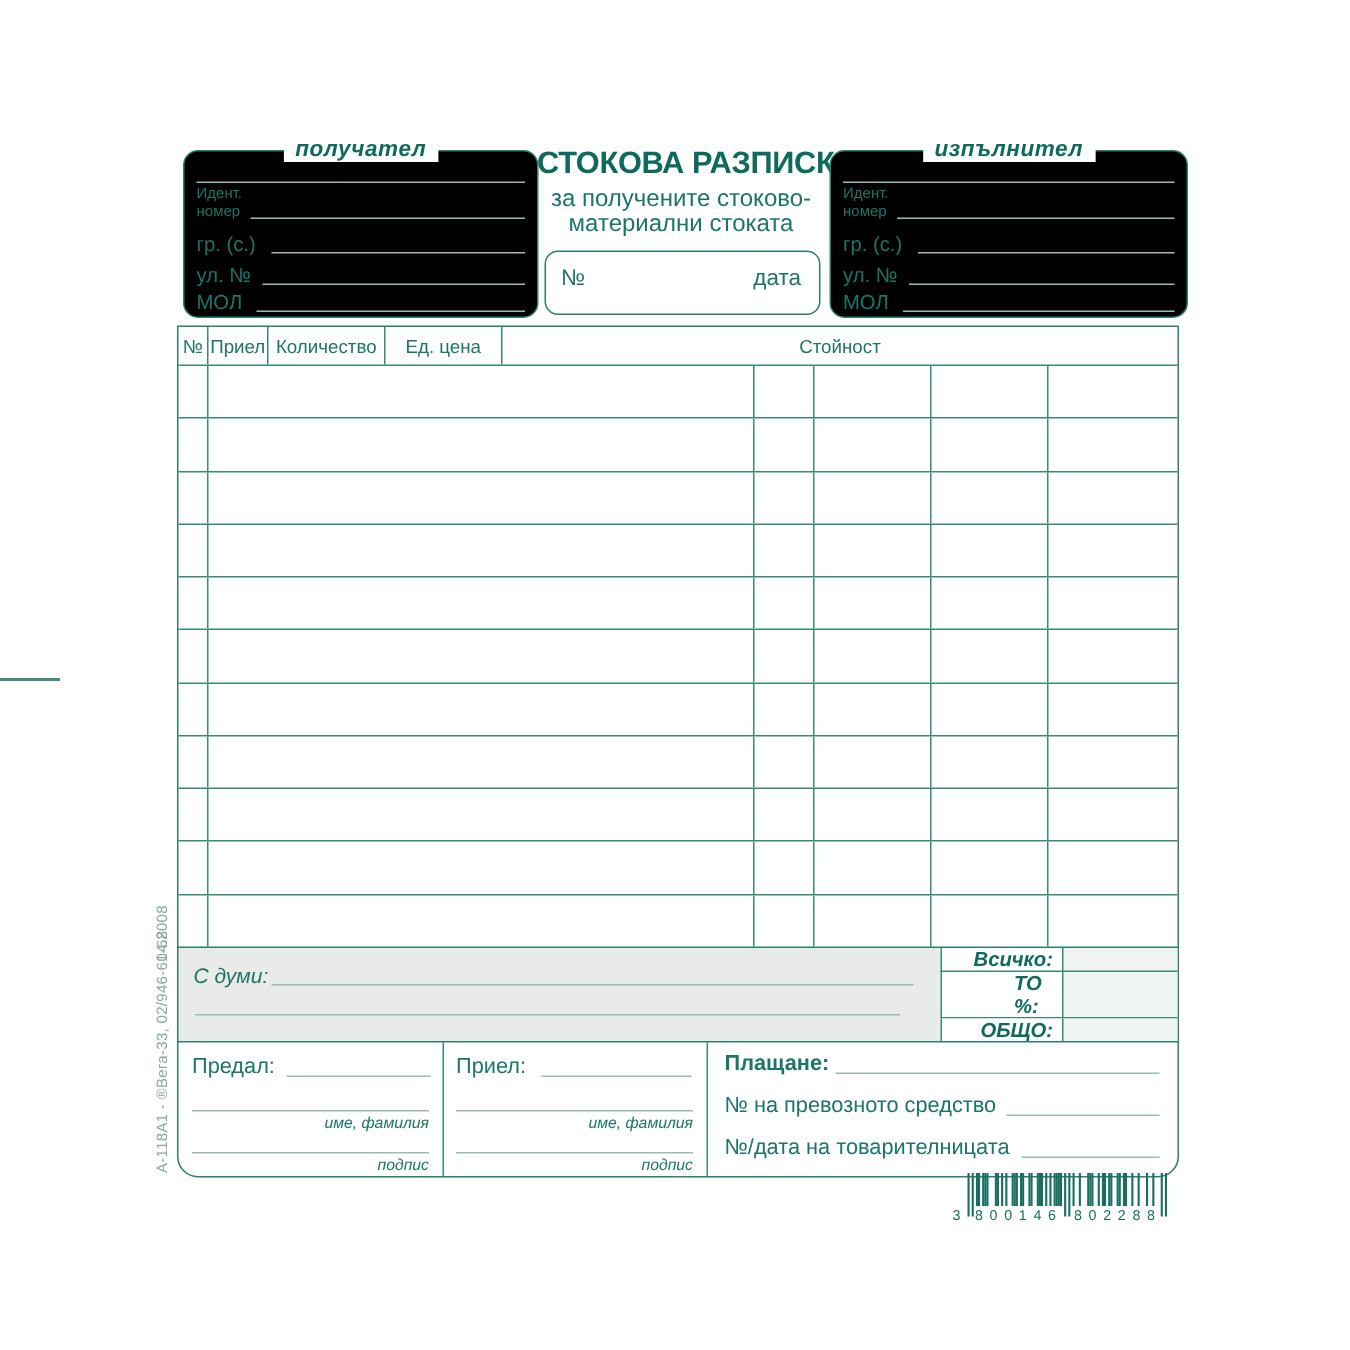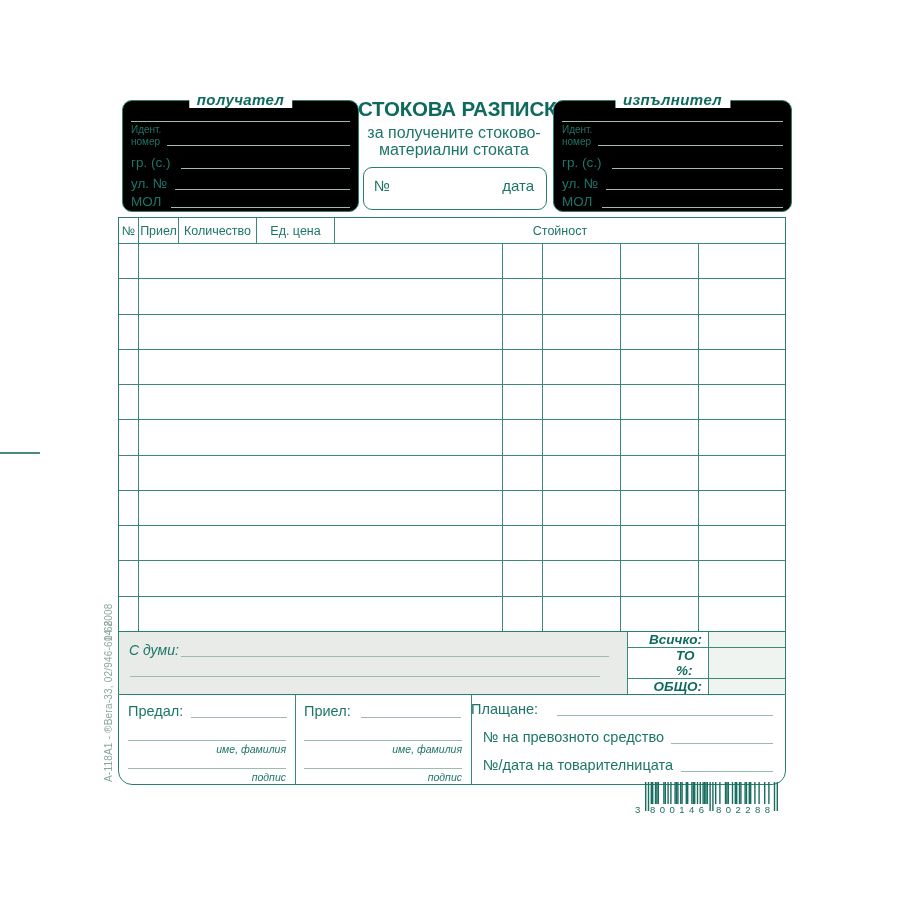--- a/index.html
+++ b/index.html
@@ -243,21 +243,21 @@
   <div class="wline" style="left:9px;top:73px;width:158px;"></div>
   <span class="cap" style="left:9px;top:76px;width:158px;">подпис</span>
 
   <span class="fl" style="left:185px;top:8px;">Приел:</span>
   <div class="wline" style="left:242px;top:22px;width:100px;"></div>
   <div class="wline" style="left:185px;top:45px;width:158px;"></div>
   <span class="cap" style="left:185px;top:48px;width:158px;">име, фамилия</span>
   <div class="wline" style="left:185px;top:73px;width:158px;"></div>
   <span class="cap" style="left:185px;top:76px;width:158px;">подпис</span>
 
-  <span class="fl" style="left:352px;top:6px;">Плащане:</span>
+  <span class="fl" style="left:364px;top:6px;font-weight:bold;">Плащане:</span>
   <div class="wline" style="left:438px;top:20px;right:12px;"></div>
   <span class="fl" style="left:364px;top:34px;text-align:center;">№ на превозното средство</span>
   <div class="wline" style="left:552px;top:48px;right:12px;"></div>
   <span class="fl" style="left:364px;top:62px;">№/дата на товарителницата</span>
   <div class="wline" style="left:562px;top:76px;right:12px;"></div>
 </div>
 
 <span class="vtext" style="left:103px;top:641px;">04.2008</span>
 <span class="vtext" style="left:103px;top:782px;">А-118А1 - ®Вега-33, 02/946-61-68</span>
 

